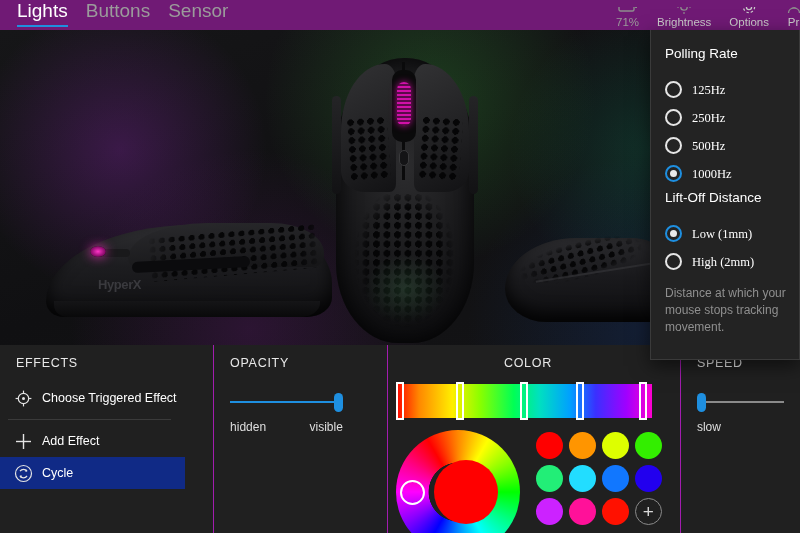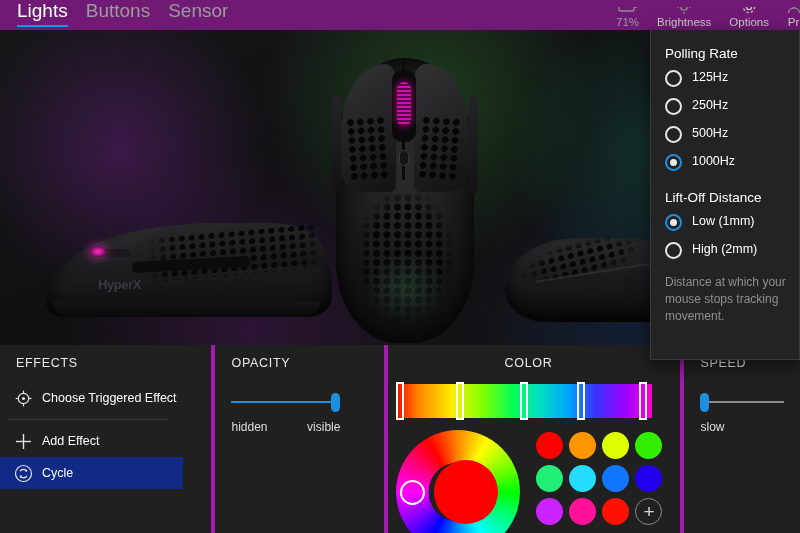--- a/index.html
+++ b/index.html
@@ -183,45 +183,45 @@
   .flyout {
     position: absolute; left: 650px; top: 30px; width: 150px; height: 330px;
     background: #232323;
     border: 1px solid #3a3a3a; border-top: none;
     box-shadow: 0 6px 18px rgba(0,0,0,0.55);
     padding: 16px 0 0 14px;
     z-index: 20;
   }
   .fly-title { font-size: 13.5px; color: #ffffff; margin-bottom: 9px; }
   .fly-title.second { margin-top: 8px; }
-  .radio-row { display: flex; align-items: flex-start; height: 28px; cursor: pointer; }
+  .radio-row { display: flex; align-items: flex-end; height: 28px; cursor: pointer; font-family: Liberation Serif, serif; }
   .radio {
     width: 17px; height: 17px; border-radius: 50%;
     border: 2px solid #e6e6e6; background: transparent;
     display: flex; align-items: center; justify-content: center; flex: none;
   }
   .radio.sel { border-color: #1e8fe0; }
   .radio.sel::after {
     content: ""; width: 7px; height: 7px; border-radius: 50%; background: #e9e9e9;
   }
   .radio-label { font-size: 12.5px; color: #ffffff; margin-left: 10px; }
   .fly-help {
-    margin-top: 4px; width: 126px;
+    margin-top: 15px; width: 126px;
     font-size: 12px; line-height: 17px; color: #8f8f8f;
   }
 
   
   .bottom {
     position: absolute; left: 0; top: 345px; width: 800px; height: 188px;
     background: #202020;
     display: flex;
     gap: 28px;
   }
   .panel { position: relative; height: 188px; }
-  .panel + .panel { border-left: 4px solid #a21caf; }
+  .panel + .panel { border-left: 1px solid #a21caf; }
   .panel-title {
     font-size: 12.5px; letter-spacing: 0.7px; color: #e8e8e8;
     padding: 11px 0 0 16px;
   }
 
   
   .p-effects { width: 216px; }
   .eff-list { margin-top: 12px; }
   .eff-item {
     display: flex; align-items: center; height: 32px; padding-left: 8px; cursor: pointer;

